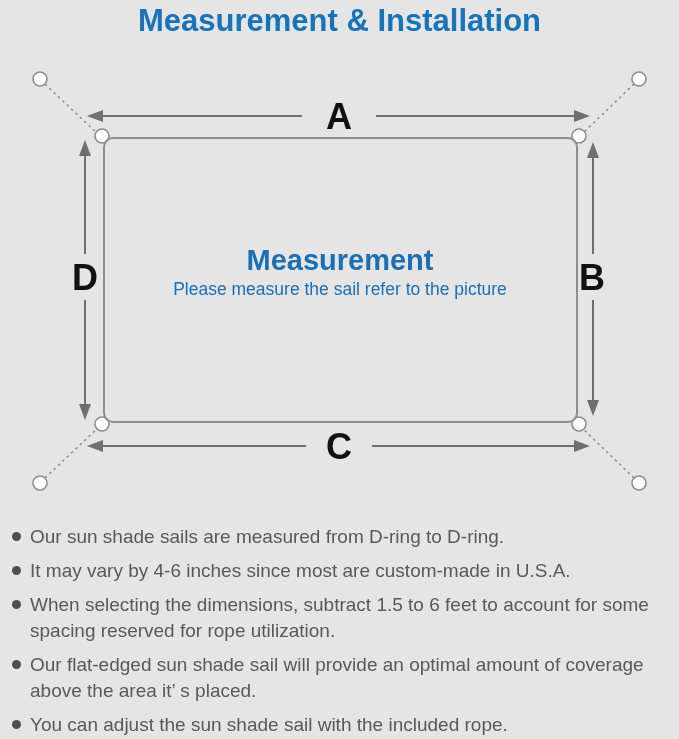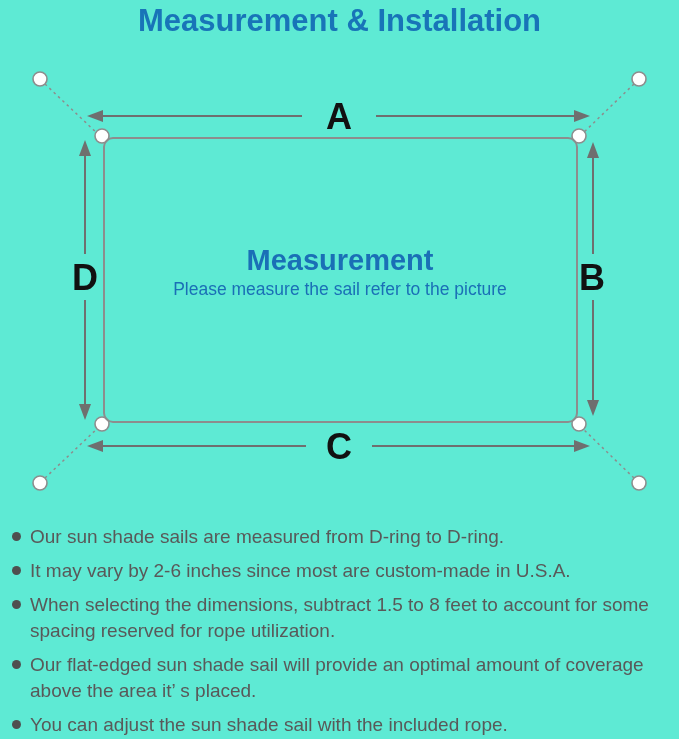--- a/index.html
+++ b/index.html
@@ -1,19 +1,19 @@
 <!DOCTYPE html>
 <html><head>
 <meta charset="utf-8">
 <style>
   html,body { margin:0; padding:0; background:#ffffff; }
   .page {
     position:relative;
     width:679px; height:739px;
-    background:#5eead4;
+    background:#e5e5e5;
     font-family:"Liberation Sans", sans-serif;
     overflow:hidden;
   }
   .title {
     position:absolute; top:0; left:0; right:0;
     margin:0; padding-top:3px;
     text-align:center;
     font-size:31px; font-weight:bold;
     color:#1874b8;
   }
@@ -110,25 +110,25 @@
     <text class="center-sub" x="340" y="233" text-anchor="middle" dominant-baseline="central">Please measure the sail refer to the picture</text>
   </svg>
 
   <ul class="notes">
     <li>
       <span class="dot"></span>
       <span>Our sun shade sails are measured from D-ring to D-ring.</span>
     </li>
     <li>
       <span class="dot"></span>
-      <span>It may vary by 2-6 inches since most are custom-made in U.S.A.</span>
+      <span>It may vary by 4-6 inches since most are custom-made in U.S.A.</span>
     </li>
     <li>
       <span class="dot"></span>
-      <span>When selecting the dimensions, subtract 1.5 to 8 feet to account for some spacing reserved for rope utilization.</span>
+      <span>When selecting the dimensions, subtract 1.5 to 6 feet to account for some spacing reserved for rope utilization.</span>
     </li>
     <li>
       <span class="dot"></span>
       <span>Our flat-edged sun shade sail will provide an optimal amount of coverage above the area it’ s placed.</span>
     </li>
     <li>
       <span class="dot"></span>
       <span>You can adjust the sun shade sail with the included rope.</span>
     </li>
   </ul>

